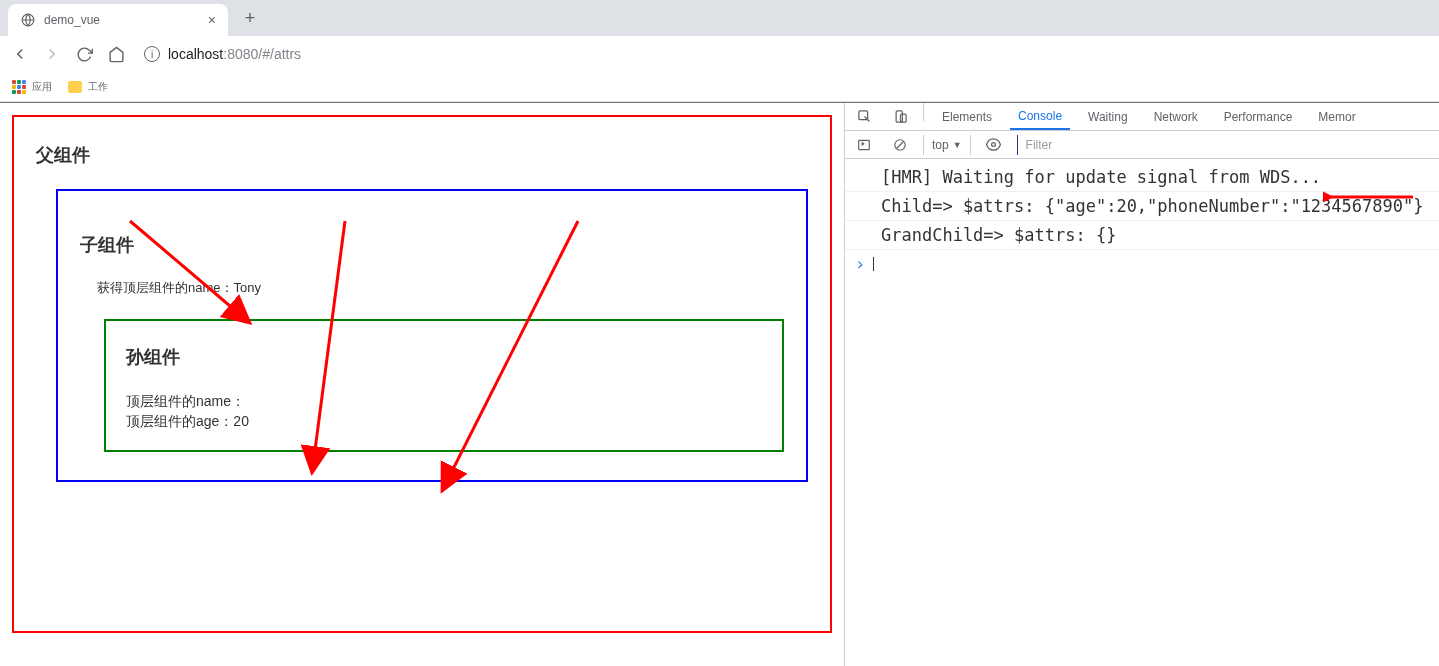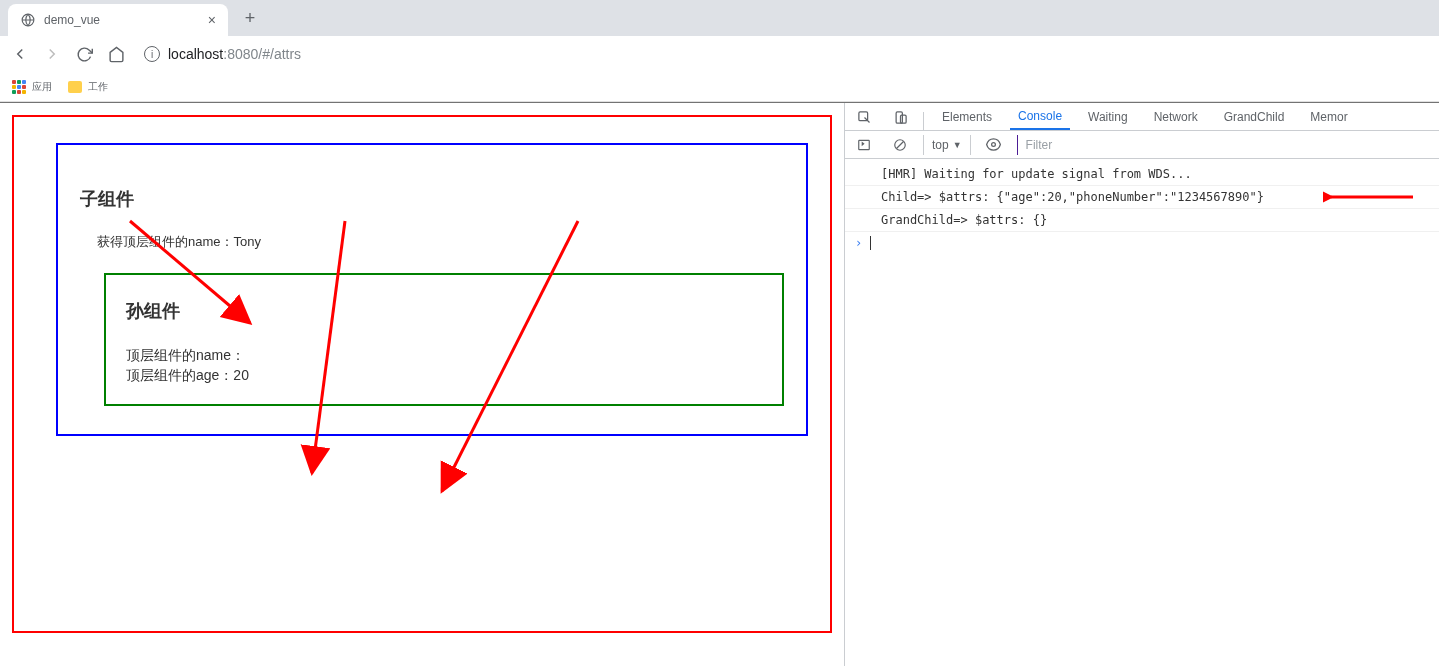--- a/index.html
+++ b/index.html
@@ -210,21 +210,21 @@
     .devtools {
       flex: 1;
       border-left: 1px solid #cacdd1;
       display: flex;
       flex-direction: column;
       font-size: 12px;
       color: #333;
     }
     .devtools-tabs {
       display: flex;
-      align-items: flex-end;
+      align-items: flex-start;
       height: 28px;
       border-bottom: 1px solid #cacdd1;
       padding: 0 6px;
       gap: 10px;
     }
     .dt-icon {
       width: 26px;
       height: 26px;
       display: flex;
       align-items: center;
@@ -268,21 +268,21 @@
       align-items: center;
       gap: 4px;
       border-left: 1px solid #cacdd1;
       border-right: 1px solid #cacdd1;
       padding: 0 8px;
       height: 20px;
     }
     
     .console-body {
       font-family: Consolas, Menlo, monospace;
-      font-size: 12px;
+      font-size: 17px;
       padding: 4px 0;
       position: relative;
     }
     .console-line {
       padding: 4px 10px 4px 36px;
       white-space: pre;
       border-bottom: 1px solid #f0f0f0;
     }
     .console-prompt {
       display: flex;
@@ -370,20 +370,21 @@
       <span class="folder-icon"></span>
       <span>工作</span>
     </div>
   </div>
 </div>
 
 <div class="main-area">
 
   <div class="page-pane">
     <div class="parent-box">
+      <div class="box-title">父组件</div>
 
 
       <div class="child-box">
         <div class="box-title">子组件</div>
         <div class="child-text">
           <span>获得顶层组件的name：</span><span>Tony</span>
         </div>
 
         <div class="grand-box">
           <div class="box-title">孙组件</div>
@@ -421,21 +422,21 @@
         <svg width="15" height="15" viewBox="0 0 24 24" fill="none" stroke="#5f6368" stroke-width="2">
             <rect x="5" y="3" width="10" height="18" rx="2"></rect>
             <rect x="12" y="8" width="9" height="13" rx="2"></rect>
           </svg>
       </div>
       <div style="width:1px;height:18px;background:#cacdd1"></div>
       <div class="dt-tab">Elements</div>
       <div class="dt-tab active">Console</div>
       <div class="dt-tab">Waiting</div>
       <div class="dt-tab">Network</div>
-      <div class="dt-tab">GrandChild</div>
+      <div class="dt-tab">Performance</div>
       <div class="dt-tab">Memor</div>
     </div>
 
     <div class="console-toolbar">
       <div class="dt-icon">
         <svg width="14" height="14" viewBox="0 0 24 24" fill="none" stroke="#5f6368" stroke-width="2">
             <rect x="3" y="4" width="18" height="16" rx="1"></rect>
             <path d="M8 10l5 4-5 4" fill="#5f6368" stroke="none" transform="translate(0,-4)"></path>
           </svg>
       </div>

